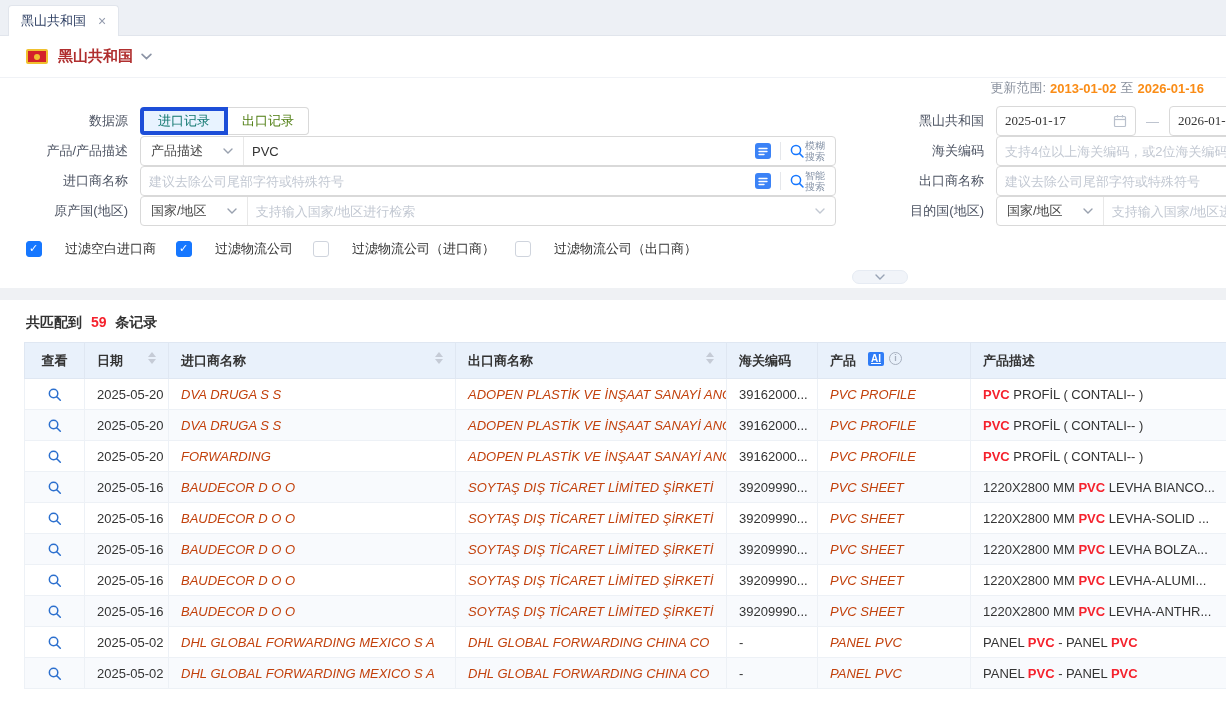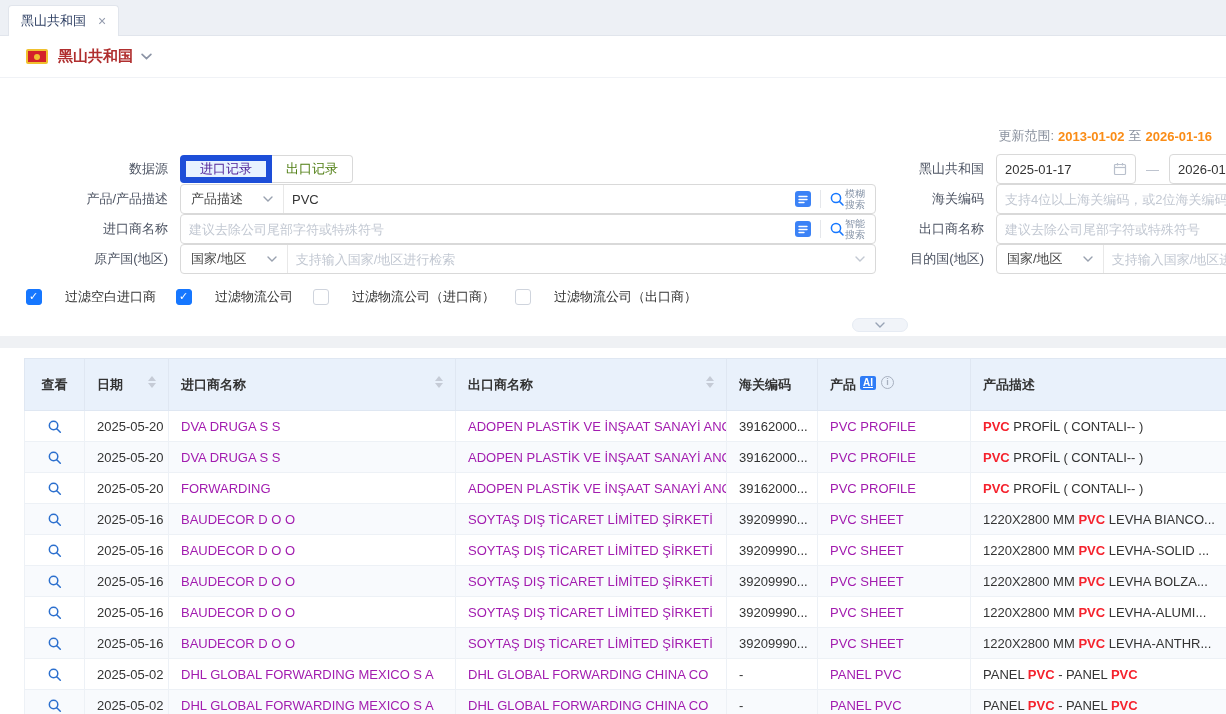--- a/index.html
+++ b/index.html
@@ -23,41 +23,41 @@
   .country-header { height:42px; display:flex; align-items:center; padding-left:26px;
                     border-bottom:1px solid #f0f2f6; }
   .flag { width:22px; height:15px; background:#d3222a; border:2px solid #f0c12e; border-radius:2px;
           position:relative; flex:none; }
   .flag::after { content:""; position:absolute; left:50%; top:50%; width:6px; height:6px;
                  margin:-3px 0 0 -3px; background:#f0c12e; border-radius:50%; }
   .country-title { margin-left:10px; font-size:15px; font-weight:bold; color:#b02f2f; }
   .chev { margin-left:8px; display:inline-flex; }
 
   .update-range { height:20px; display:flex; justify-content:flex-end; align-items:center;
-                  padding-right:10px; color:#8a919e;margin-top:48px; }
+                  padding-right:18px; color:#8a919e; }
   .update-range b { color:#fa8c16; font-weight:bold; margin:0 4px; }
 
   .form-row { display:flex; align-items:center; height:30px; }
   .form-row.first { margin-top:8px; }
-  .fl { width:848px; flex:none; display:flex; align-items:center;padding-left:40px; }
+  .fl { width:848px; flex:none; display:flex; align-items:center; }
   .fr { flex:1; display:flex; align-items:center; min-width:0; }
   .f-label { flex:none; text-align:right; padding-right:12px; color:#4c5362; }
   .fl > .f-label { width:140px; }
   .fr > .f-label { width:148px; }
 
   .seg { display:flex; }
   .seg-btn { height:28px; padding:0 14px; display:flex; align-items:center; background:#fff;
              border:1px solid #d9d9d9; color:#4d7c0f; cursor:pointer; }
   .seg-btn.first { border-radius:4px 0 0 4px; }
   .seg-btn.last { border-radius:0 4px 4px 0; border-left:none; }
-  .seg-btn.active { background:#e8f3ff; border:6px solid #1d4ed8; color:#4c1d95; }
+  .seg-btn.active { background:#e8f3ff; border:4px solid #1d4ed8; color:#0f766e; }
 
   .date-box { width:140px; height:30px; border:1px solid #d9d9d9; border-radius:4px; background:#fff;
               display:flex; align-items:center; padding:0 8px; flex:none; }
-  .date-box .dval { color:#333; }
+  .date-box .dval { color:#333;font-family:Liberation Serif, serif; }
   .date-box .cal { margin-left:auto; display:inline-flex; }
   .date-box.wide { width:200px; }
   .date-sep { margin:0 10px; color:#b6bdc9; flex:none; }
 
   .input-group { display:flex; align-items:center; height:30px; border:1px solid #d9d9d9;
                  border-radius:4px; background:#fff; overflow:hidden; flex:none; }
   .input-group.w-main { width:696px; }
   .input-group.w-right { width:330px; }
   .ig-select { display:flex; align-items:center; height:100%; padding:0 10px;
                border-right:1px solid #e8e8e8; color:#444; flex:none; gap:12px; cursor:pointer; }
@@ -88,39 +88,39 @@
                    background:#f1f4f9; border:1px solid #e6ebf3; border-radius:8px;
                    display:flex; align-items:center; justify-content:center; cursor:pointer; }
 
   
   .results-panel { flex:1; margin-top:12px; background:#fff; overflow:hidden; min-height:0; }
   .summary { padding:14px 0 0 26px; font-size:14px; font-weight:bold; color:#333; }
   .summary .count { color:#f5222d; margin:0 5px; }
 
   .table-wrap { margin:10px 0 0 24px; width:1244px; }
   .results-table { border-collapse:collapse; table-layout:fixed; width:1244px; border:1px solid #e4e9f0; }
-  .results-table th { background:#e9f1fb; height:52px; font-weight:bold; color:#333; text-align:left;
+  .results-table th { background:#e9f1fb; height:36px; font-weight:bold; color:#333; text-align:left;
                       padding:0 12px; border:1px solid #dfe7f2; white-space:nowrap; overflow:hidden; }
   .results-table th.c-view { text-align:center; padding:0; }
   .results-table td { height:31px; padding:0 12px; border:1px solid #edf1f6; white-space:nowrap;
                       overflow:hidden; background:#fff; }
   .results-table td.c-view { text-align:center; padding:0; }
   .results-table tbody tr:nth-child(even) td { background:#f8fafd; }
   .th-flex { display:flex; align-items:flex-start; }
   .sorter { margin-left:auto; display:flex; flex-direction:column; gap:2px; padding-left:6px; cursor:pointer; }
   .sorter i { width:0; height:0; border-left:4px solid transparent; border-right:4px solid transparent; display:block; }
   .sorter .up { border-bottom:5px solid #c5cbd6; }
   .sorter .down { border-top:5px solid #c5cbd6; }
   .ai-badge { background:#2f7cf6; color:#fff; font-size:10px; font-weight:bold; line-height:1;
-              padding:2px 3px; border-radius:2px; margin-left:4px; flex:none;text-decoration:underline; }
+              padding:2px 3px; border-radius:2px; margin-left:12px; flex:none;text-decoration:underline; }
   .info-icon { width:13px; height:13px; border:1px solid #a7b0bf; border-radius:50%; margin-left:5px;
                display:inline-flex; align-items:center; justify-content:center; flex:none; cursor:pointer; }
   .info-icon::after { content:"i"; color:#a7b0bf; font-size:9px; line-height:1; }
   .view-btn { display:inline-flex; cursor:pointer; vertical-align:middle; }
-  .tlink { color:#a21caf; text-decoration:none; cursor:pointer; }
+  .tlink { color:#c2410c; text-decoration:none; cursor:pointer;font-style:italic; }
   .hl { color:#f5222d; font-weight:bold; }
 </style>
 </head>
 <body>
 
 <div class="page">
 
   <div class="tabbar">
     <div class="tab">
       <span class="tab-title">黑山共和国</span>
@@ -303,20 +303,25 @@
       </div>
 
     <div class="collapse-pill">
       <svg width="10" height="6" viewBox="0 0 10 6">
           <path d="M1 1l4 4 4-4" fill="none" stroke="#98a3b5" stroke-width="1.4" stroke-linecap="round"></path>
         </svg>
     </div>
   </div>
 
   <div class="results-panel">
+    <div class="summary">
+      <span>共匹配到</span>
+      <span class="count">59</span>
+      <span>条记录</span>
+    </div>
 
     <div class="table-wrap">
       <table class="results-table">
         <colgroup>
           <col style="width:60px">
             <col style="width:84px">
             <col style="width:287px">
             <col style="width:271px">
           <col style="width:91px">
             <col style="width:153px">

